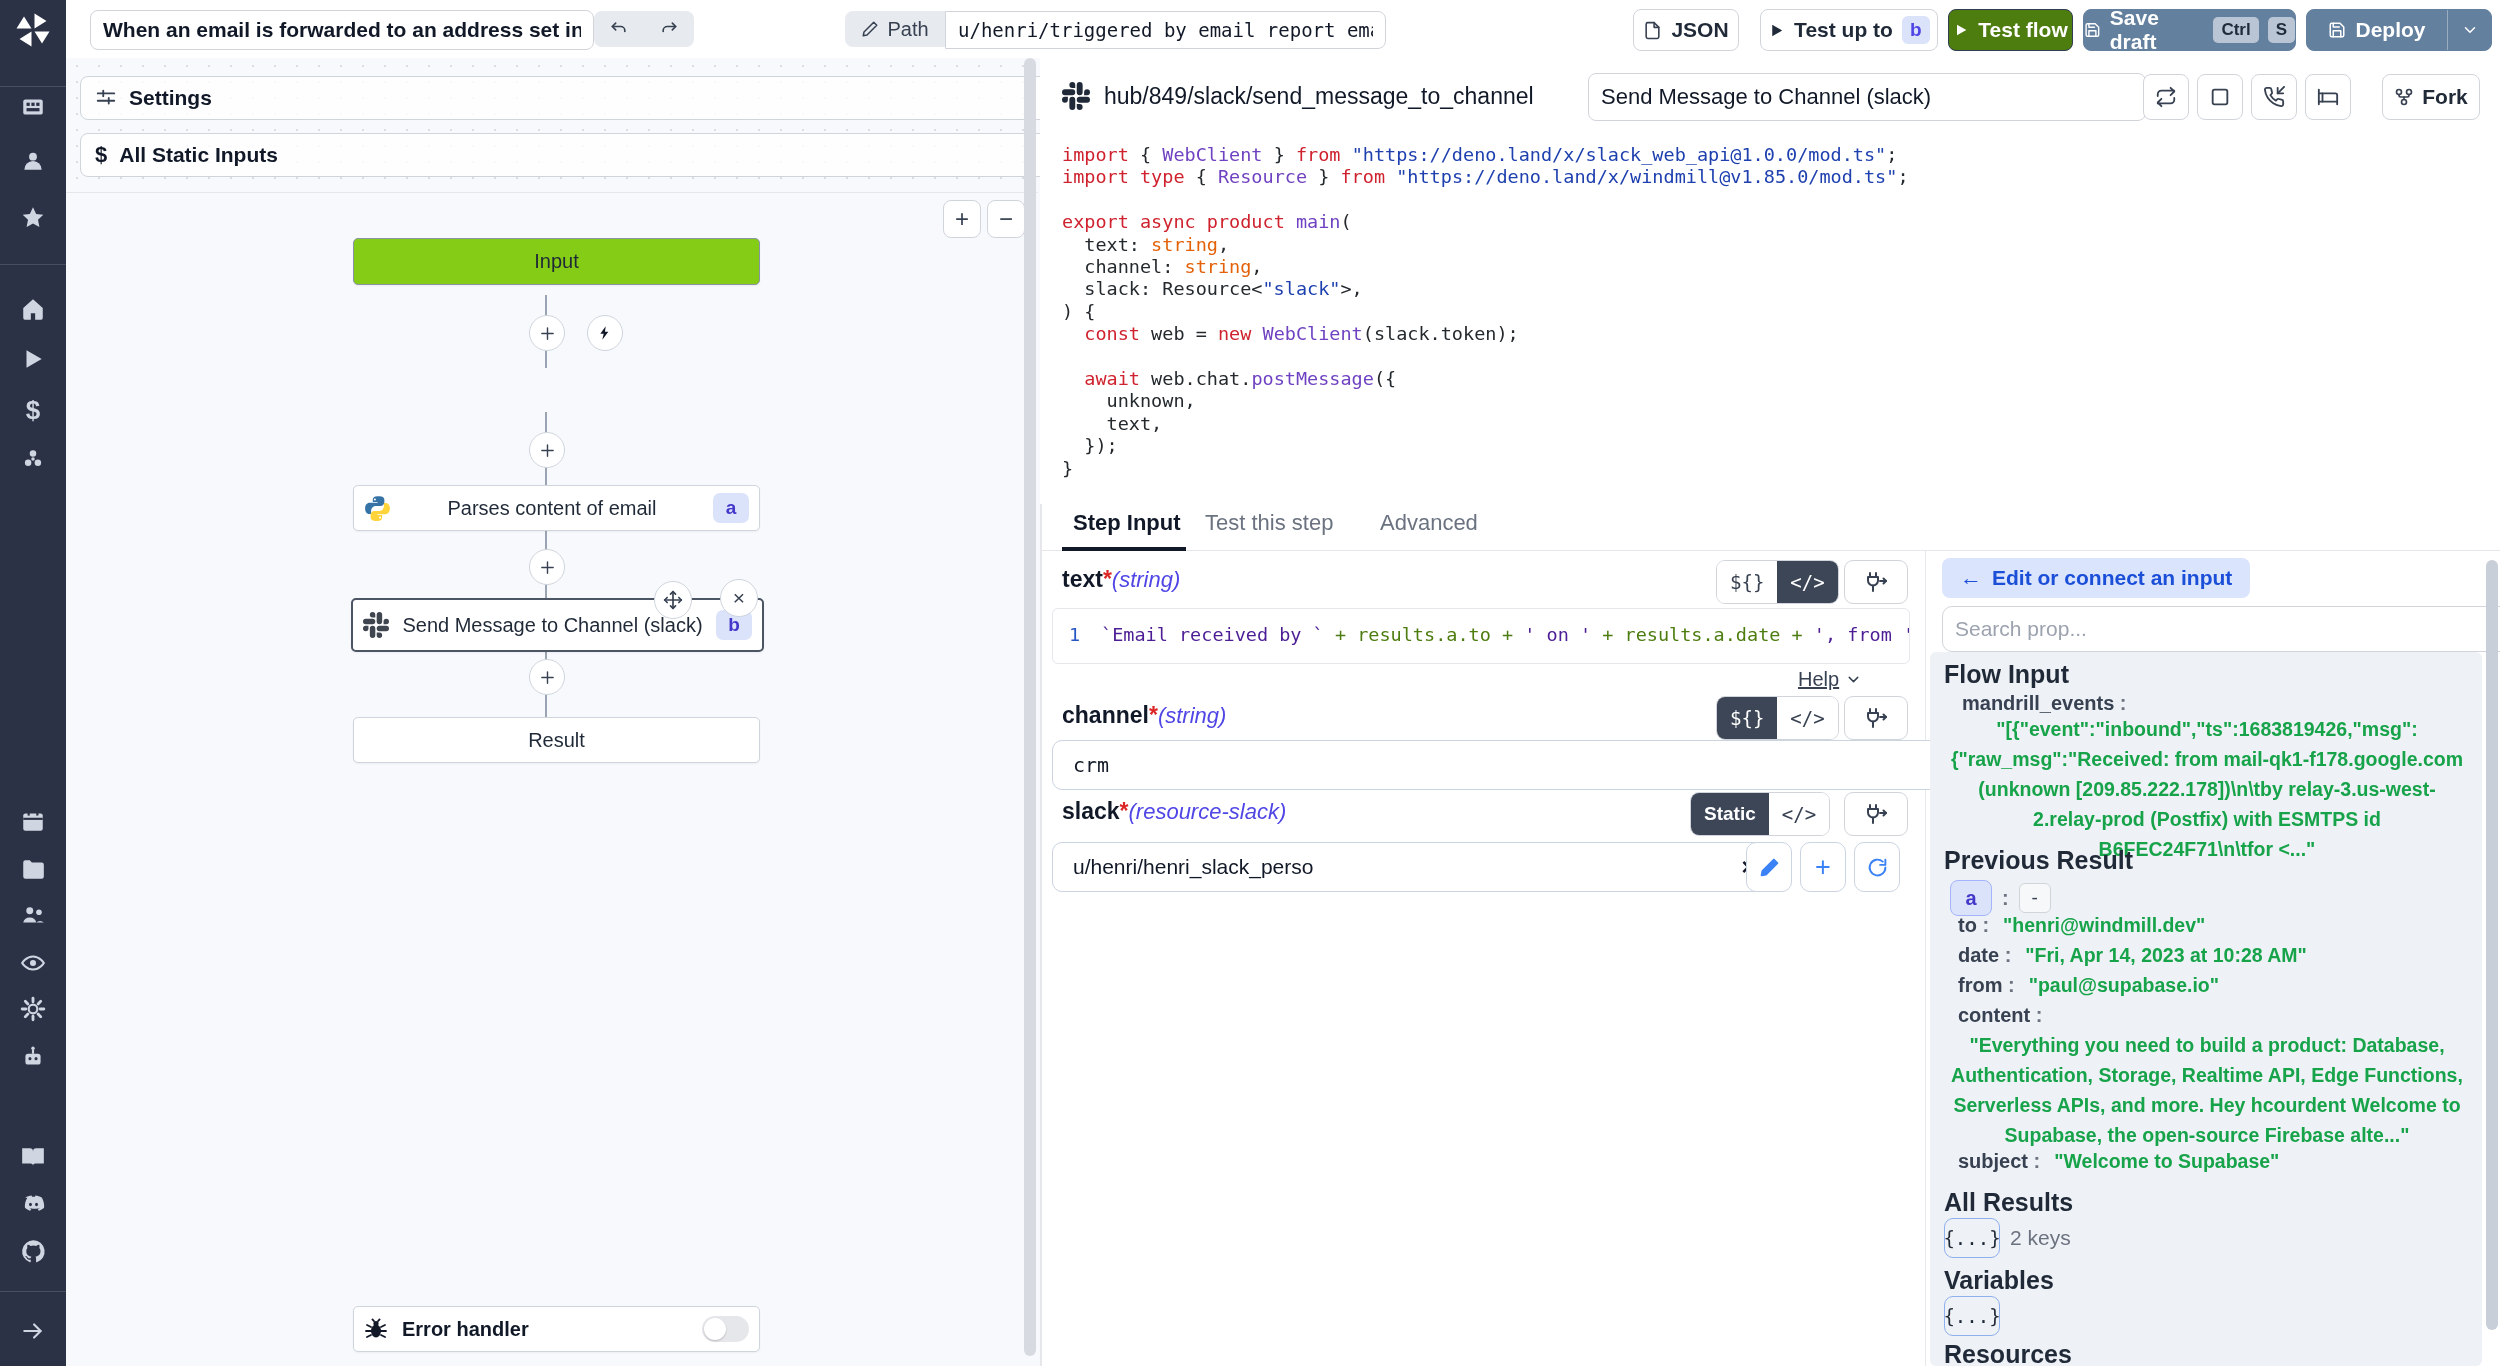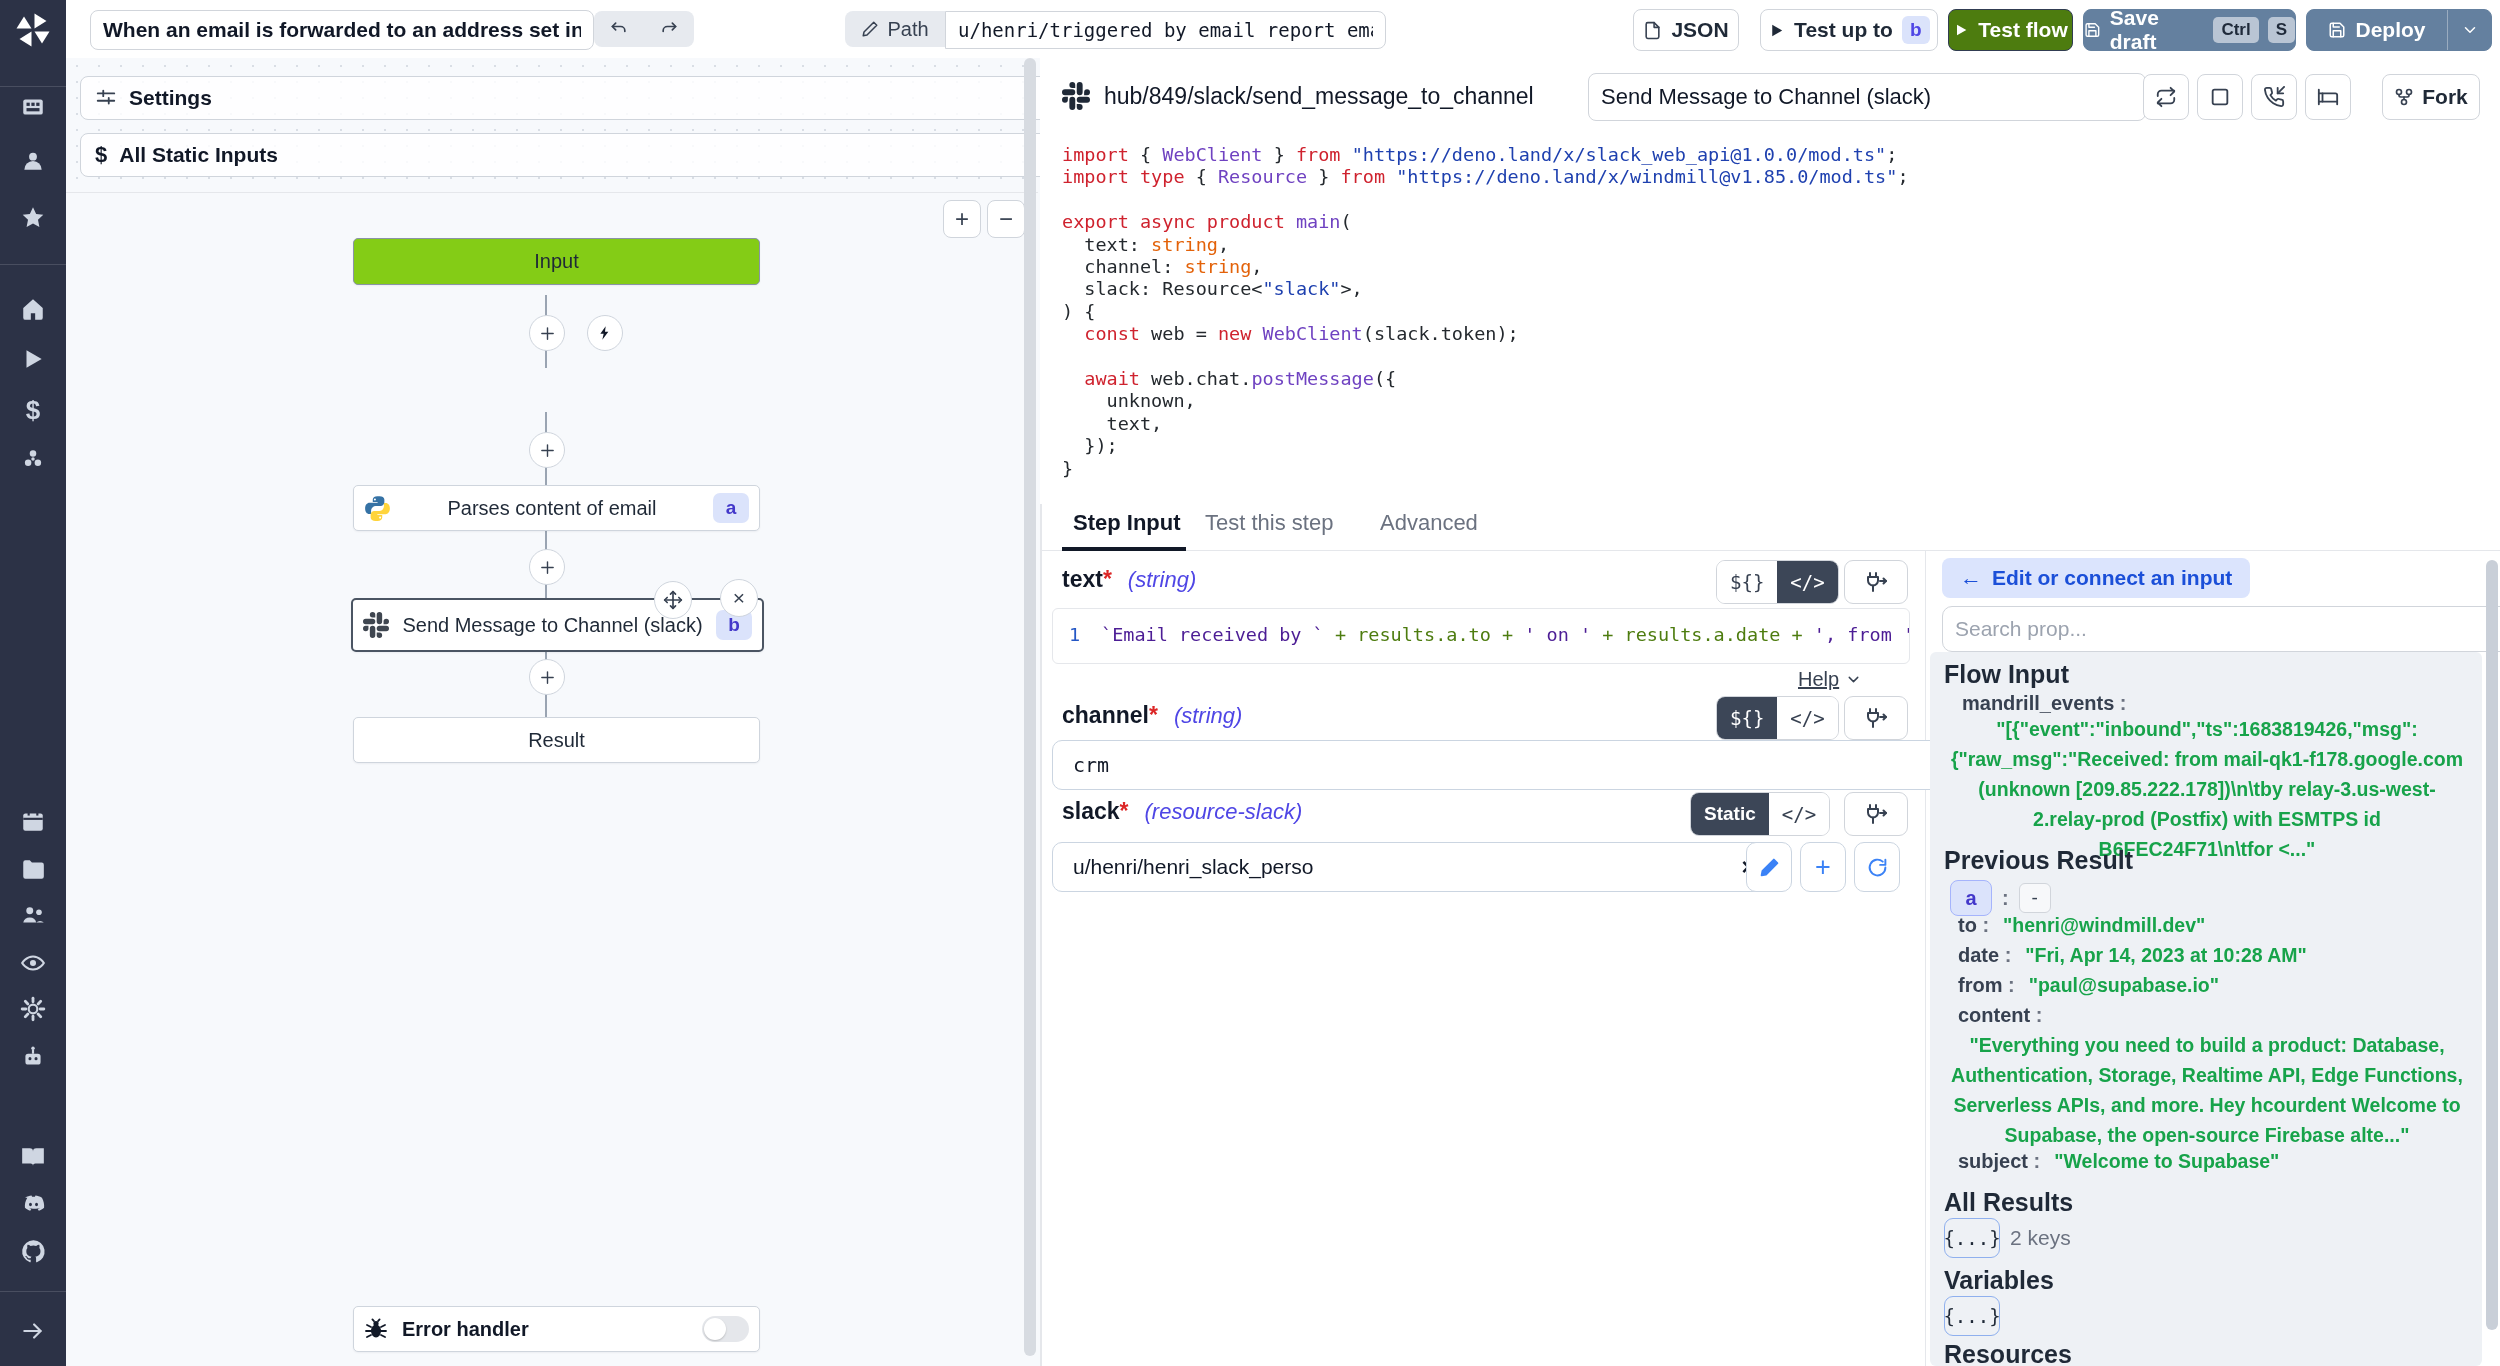--- a/index.html
+++ b/index.html
@@ -47,21 +47,21 @@
   .sqbtn{position:absolute;width:44px;height:44px;border:1px solid #d1d5db;border-radius:8px;background:#fff;display:flex;align-items:center;justify-content:center;cursor:pointer}
   #codearea{left:1040px;top:134px;width:1460px;height:370px;background:#fff}
   .code-line{font-family:"DejaVu Sans Mono","Liberation Mono",monospace;font-size:18.5px;line-height:22.4px;white-space:pre;color:#24292e}
   .tok-k{color:#cf222e}.tok-t{color:#6f42c1}.tok-s{color:#1e40af}.tok-o{color:#e36209}.tok-p{color:#24292e}
   .tok-es{color:#4c1d95}.tok-ep{color:#4d7c0f}
   .tab{position:absolute;top:510px;font-size:22px;color:#6b7280;cursor:pointer}
   .tab.active{color:#111827;font-weight:600}
   .hline{position:absolute;background:#e5e7eb}
   .fieldlabel{font-size:23px;font-weight:700;color:#111827}
   .fieldstar{color:#dc2626;font-weight:700;font-size:23px}
-  .fieldtype{font-size:22px;font-style:italic;color:#4f46e5;margin-left:16px}
+  .fieldtype{font-size:22px;font-style:italic;color:#4f46e5;margin-left:0}
   .seggroup{position:absolute;display:flex;border:1px solid #d1d5db;border-radius:9px;overflow:hidden;height:42px}
   .seg{display:flex;align-items:center;justify-content:center;padding:0 13px;font-size:19px;font-family:"DejaVu Sans Mono","Liberation Mono",monospace;background:#fff;color:#374151;cursor:pointer}
   .seg.active{background:#3c4657;color:#fff}
   .plugbtn{position:absolute;width:62px;height:42px;border:1px solid #d1d5db;border-radius:9px;background:#fff;display:flex;align-items:center;justify-content:center;gap:3px;cursor:pointer}
   .bluebtn{position:absolute;width:44px;height:48px;border:1px solid #cbd5e1;border-radius:10px;background:#fff;display:flex;align-items:center;justify-content:center;cursor:pointer}
 
   
   .ppk{font-size:20px;font-weight:700;color:#374151}
   .ppk::after{content:"  :";color:#6b7280}
   .ppv{font-size:19.5px;font-weight:700;color:#17a34a;margin-left:14px;white-space:nowrap}

